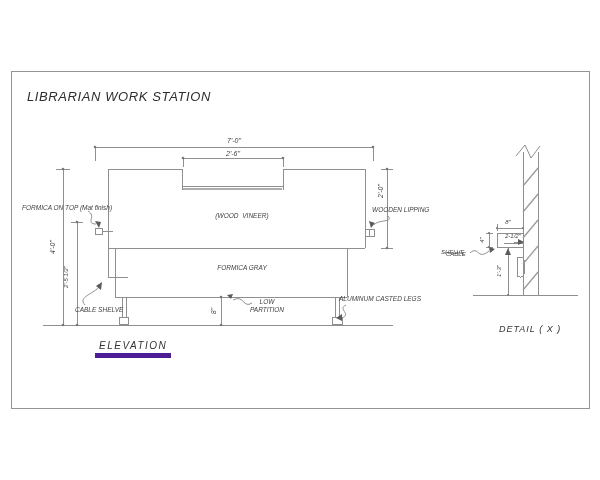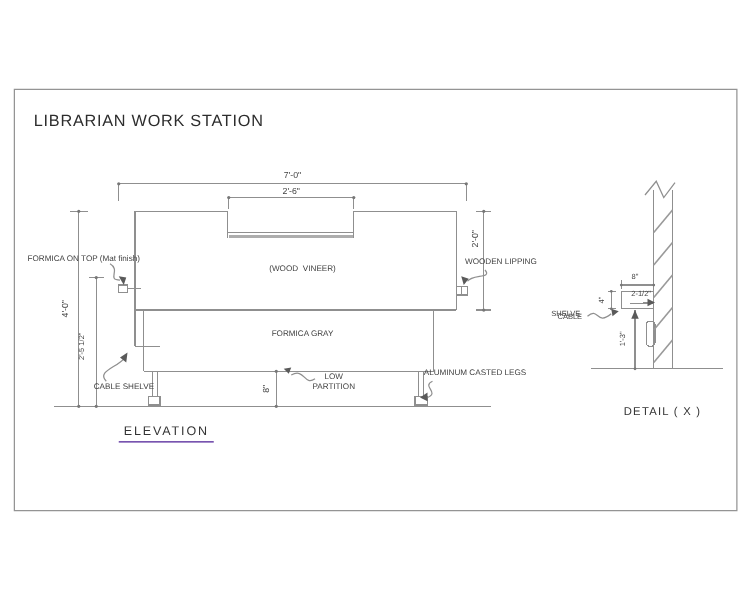--- a/index.html
+++ b/index.html
@@ -1,25 +1,25 @@
 <!DOCTYPE html>
 <html><head>
 <meta charset="utf-8">
 <style>
   html,body{margin:0;padding:0;background:#fff;}
   .canvas{position:relative;width:600px;height:480px;background:#ffffff;overflow:hidden;
-          font-family:"Liberation Sans","DejaVu Sans",sans-serif;}
+          font-family:"Liberation Sans","DejaVu Sans",sans-serif;font-style:italic;}
   .frame{position:absolute;left:11px;top:71px;width:577px;height:336px;border:1px solid #949494;}
   .linework{position:absolute;left:0;top:0;width:600px;height:480px;}
   .lbl{position:absolute;color:#3f3f3f;white-space:nowrap;line-height:1.1;}
   .ctr{text-align:center;}
   .rlbl{position:absolute;width:44px;height:10px;display:flex;align-items:center;justify-content:center;
         transform:rotate(-90deg);color:#3f3f3f;white-space:nowrap;}
   .title{font-size:13px;letter-spacing:0.6px;color:#2d2d2d;}
-  .cap{font-size:10px;letter-spacing:1.5px;color:#333;border-bottom:1px solid #4c1d95;padding:0 4px 2px 4px;text-align:right;}
+  .cap{font-size:10px;letter-spacing:1.5px;color:#333;border-bottom:5px solid #4c1d95;padding:0 4px 2px 4px;text-align:right;}
   .dcap{font-size:9px;letter-spacing:1px;color:#333;}
   .f65{font-size:6.5px;} .f7{font-size:7px;} .f6{font-size:6px;}
 </style>
 </head>
 <body>
 
 <div class="canvas">
   <div class="frame"></div>
 
   <svg class="linework" viewBox="0 0 600 480" xmlns="http://www.w3.org/2000/svg">

